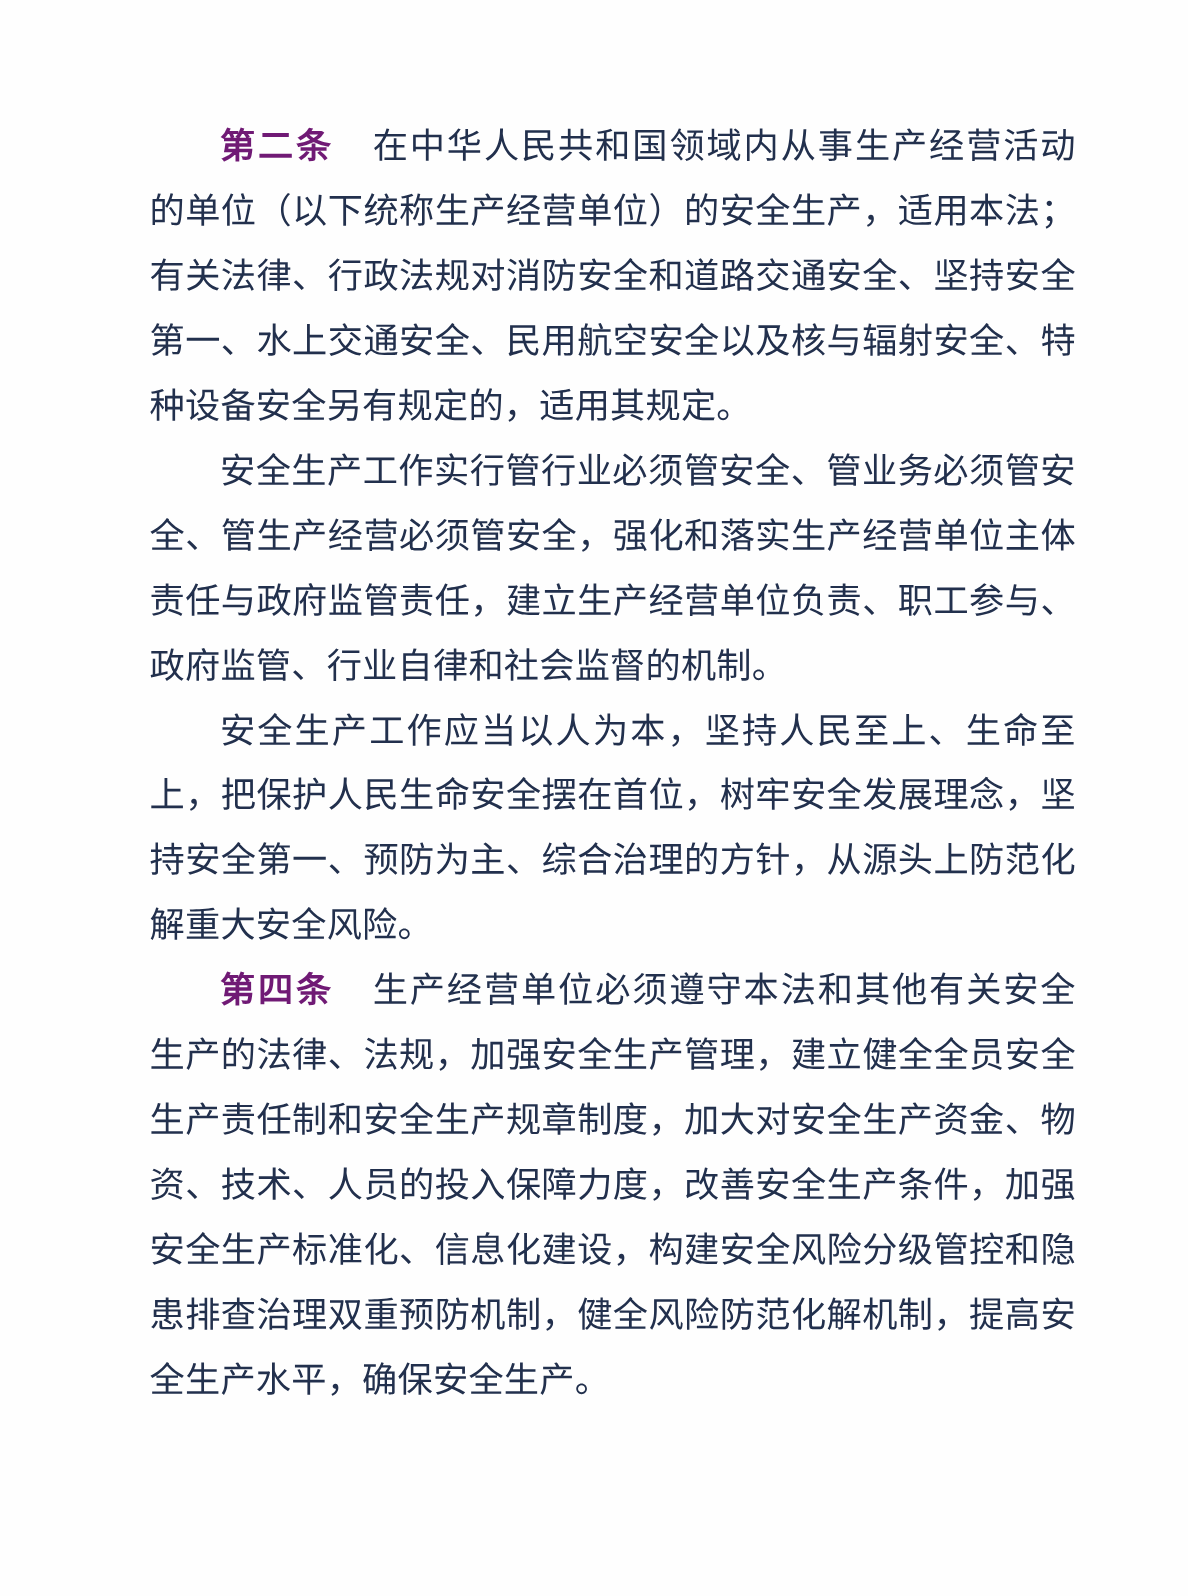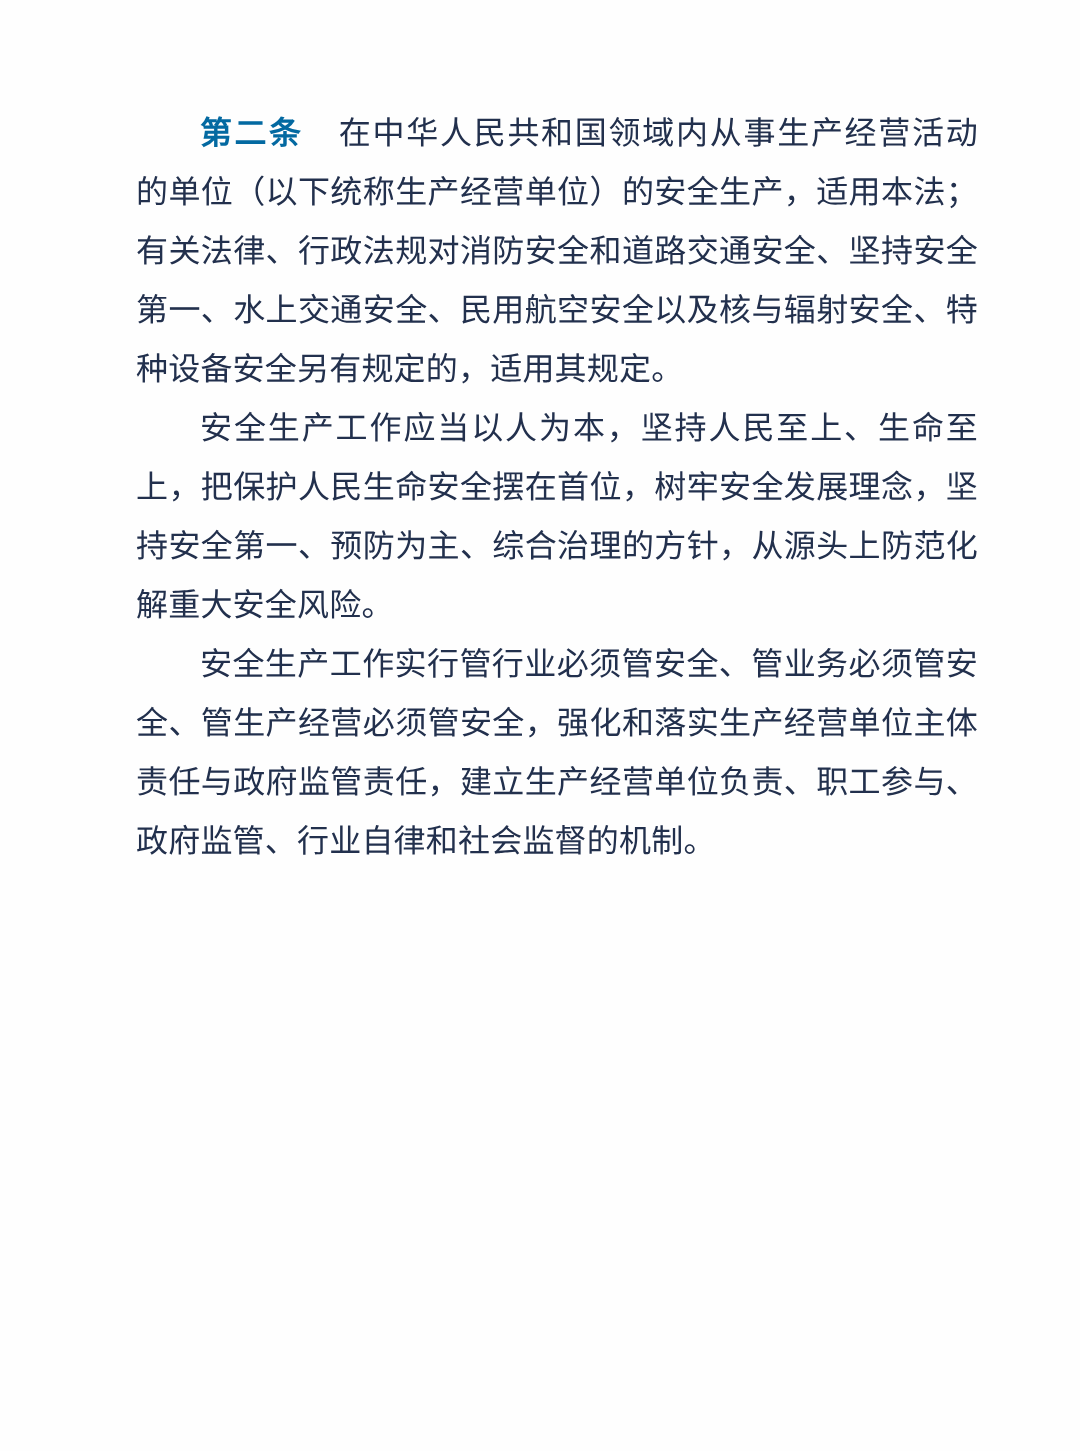--- a/index.html
+++ b/index.html
@@ -24,31 +24,32 @@
     line-height: 59px;
     color: #22304d;
     text-align: justify;
     text-justify: inter-ideograph;
     text-indent: 2em;
     letter-spacing: 0.2px;
   }
   .article-num {
     font-family: "Liberation Sans", "DejaVu Sans", sans-serif;
     font-weight: 700;
-    color: #0369a1;
+    color: #701a75;
     letter-spacing: 1px;
     margin-right: 1.1em;
   }
 </style>
 </head>
 <body>
 
 <div class="page">
 
   <p class="para"><span class="article-num">第二条</span><span>在中华人民共和国领域内从事生产经营活动的单位（以下统称生产经营单位）的安全生产，适用本法；有关法律、行政法规对消防安全和道路交通安全、坚持安全第一、水上交通安全、民用航空安全以及核与辐射安全、特种设备安全另有规定的，适用其规定。</span></p>
 
 
+  <p class="para"><span>安全生产工作实行管行业必须管安全、管业务必须管安全、管生产经营必须管安全，强化和落实生产经营单位主体责任与政府监管责任，建立生产经营单位负责、职工参与、政府监管、行业自律和社会监督的机制。</span></p>
+
   <p class="para"><span>安全生产工作应当以人为本，坚持人民至上、生命至上，把保护人民生命安全摆在首位，树牢安全发展理念，坚持安全第一、预防为主、综合治理的方针，从源头上防范化解重大安全风险。</span></p>
 
-  <p class="para"><span>安全生产工作实行管行业必须管安全、管业务必须管安全、管生产经营必须管安全，强化和落实生产经营单位主体责任与政府监管责任，建立生产经营单位负责、职工参与、政府监管、行业自律和社会监督的机制。</span></p>
-
+  <p class="para"><span class="article-num">第四条</span><span>生产经营单位必须遵守本法和其他有关安全生产的法律、法规，加强安全生产管理，建立健全全员安全生产责任制和安全生产规章制度，加大对安全生产资金、物资、技术、人员的投入保障力度，改善安全生产条件，加强安全生产标准化、信息化建设，构建安全风险分级管控和隐患排查治理双重预防机制，健全风险防范化解机制，提高安全生产水平，确保安全生产。</span></p>
 
 </div>
 
 </body></html>

